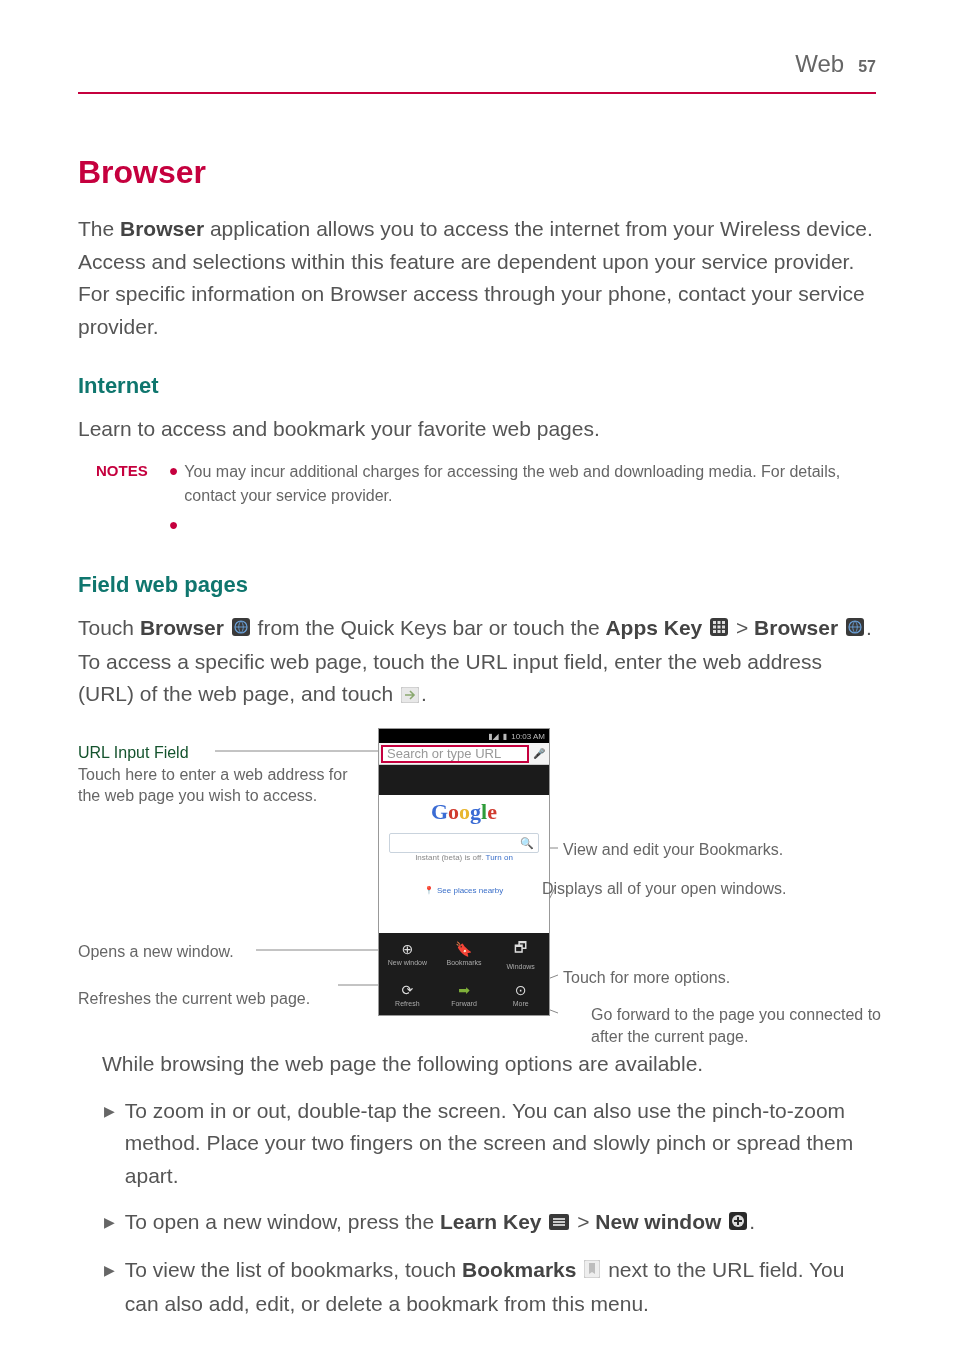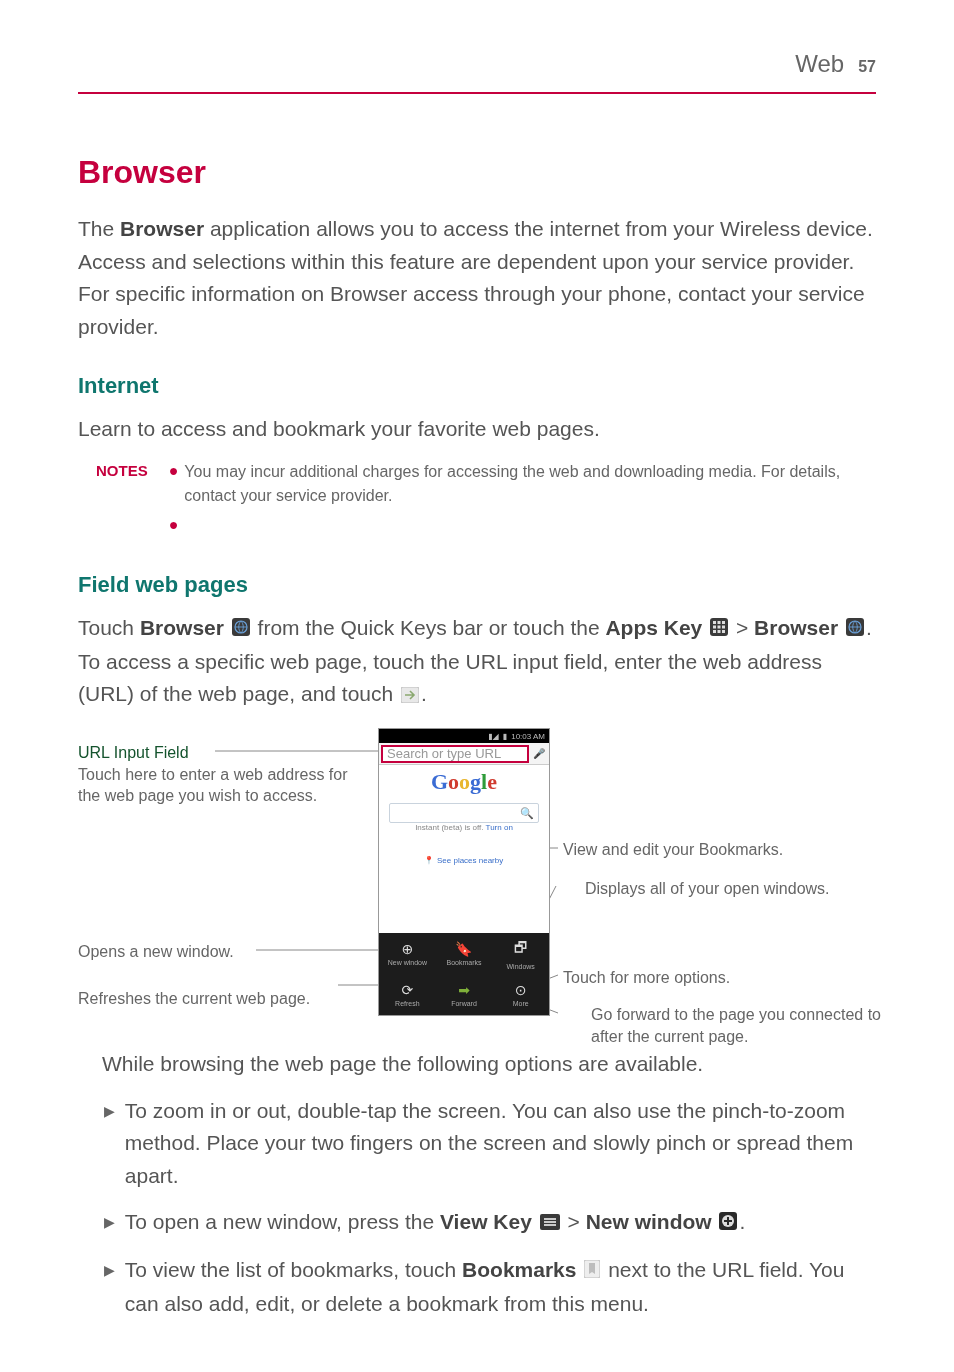--- a/index.html
+++ b/index.html
@@ -122,21 +122,21 @@
     padding-left: 4px;
     display: flex;
     align-items: center;
   }
   .phone-url-mic {
     width: 18px; height: 18px;
     display: flex; align-items: center; justify-content: center;
     font-size: 10px; color: #888;
   }
   .phone-body { background: #fff; height: 170px; position: relative; }
-  .google-logo { text-align: center; padding-top: 4px; font-family: Georgia, serif; font-size: 22px; font-weight: bold; }
+  .google-logo { text-align: center; padding-top: 4px; font-family: Georgia, serif; font-size: 22px; font-weight: bold; margin-top: 30px; }
   .google-logo .g1{color:#3b6cd4}.google-logo .g2{color:#d03b2f}.google-logo .g3{color:#e8b62f}.google-logo .g4{color:#3b6cd4}.google-logo .g5{color:#2f9c3a}.google-logo .g6{color:#d03b2f}
   .search-box {
     margin: 8px 10px 0 10px;
     height: 20px;
     border: 1px solid #c9d3dd;
     border-radius: 2px;
     display: flex;
     justify-content: flex-end;
     align-items: center;
     padding-right: 4px;
@@ -314,36 +314,36 @@
     </div>
   </div>
 
   <div class="callout" style="left:0; top:14px; width:296px;">
     <div class="callout-title">URL Input Field</div>
     <div>Touch here to enter a web address for the web page you wish to access.</div>
   </div>
   <div class="callout" style="left:0; top:213px;">Opens a new window.</div>
   <div class="callout" style="left:0; top:260px;">Refreshes the current web page.</div>
   <div class="callout" style="left:485px; top:111px;">View and edit your Bookmarks.</div>
-  <div class="callout" style="left:507px; top:150px;">Displays all of your open windows.</div>
+  <div class="callout" style="left:464px; top:150px;">Displays all of your open windows.</div>
   <div class="callout" style="left:485px; top:239px;">Touch for more options.</div>
   <div class="callout" style="left:485px; top:276px; width:310px;margin-left:28px;">Go forward to the page you connected to after the current page.</div>
 </div>
 
 <p class="after-diagram">While browsing the web page the following options are available.</p>
 
 <div class="tri-item">
   <span class="tri">▶</span>
   <div class="content">To zoom in or out, double-tap the screen. You can also use the pinch-to-zoom method. Place your two fingers on the screen and slowly pinch or spread them apart.</div>
 </div>
 
 <div class="tri-item">
   <span class="tri">▶</span>
   <div class="content">
-    <span>To open a new window, press the </span><strong class="kw">View Key</strong>
+    <span>To open a new window, press the </span><strong class="kw">Learn Key</strong>
     <span class="icon-box"><svg width="20" height="16">
           <rect width="20" height="16" rx="2" fill="#3a3a3a"></rect>
           <rect x="4" y="4" width="12" height="2" fill="#ccc"></rect>
           <rect x="4" y="7" width="12" height="2" fill="#ccc"></rect>
           <rect x="4" y="10" width="12" height="2" fill="#ccc"></rect>
         </svg></span>
     <span> &gt; </span><strong class="kw">New window</strong>
     <span class="icon-box"><svg width="18" height="18">
           <rect width="18" height="18" rx="3" fill="#2a2a2a"></rect>
           <circle cx="9" cy="9" r="6" fill="#ddd"></circle>

